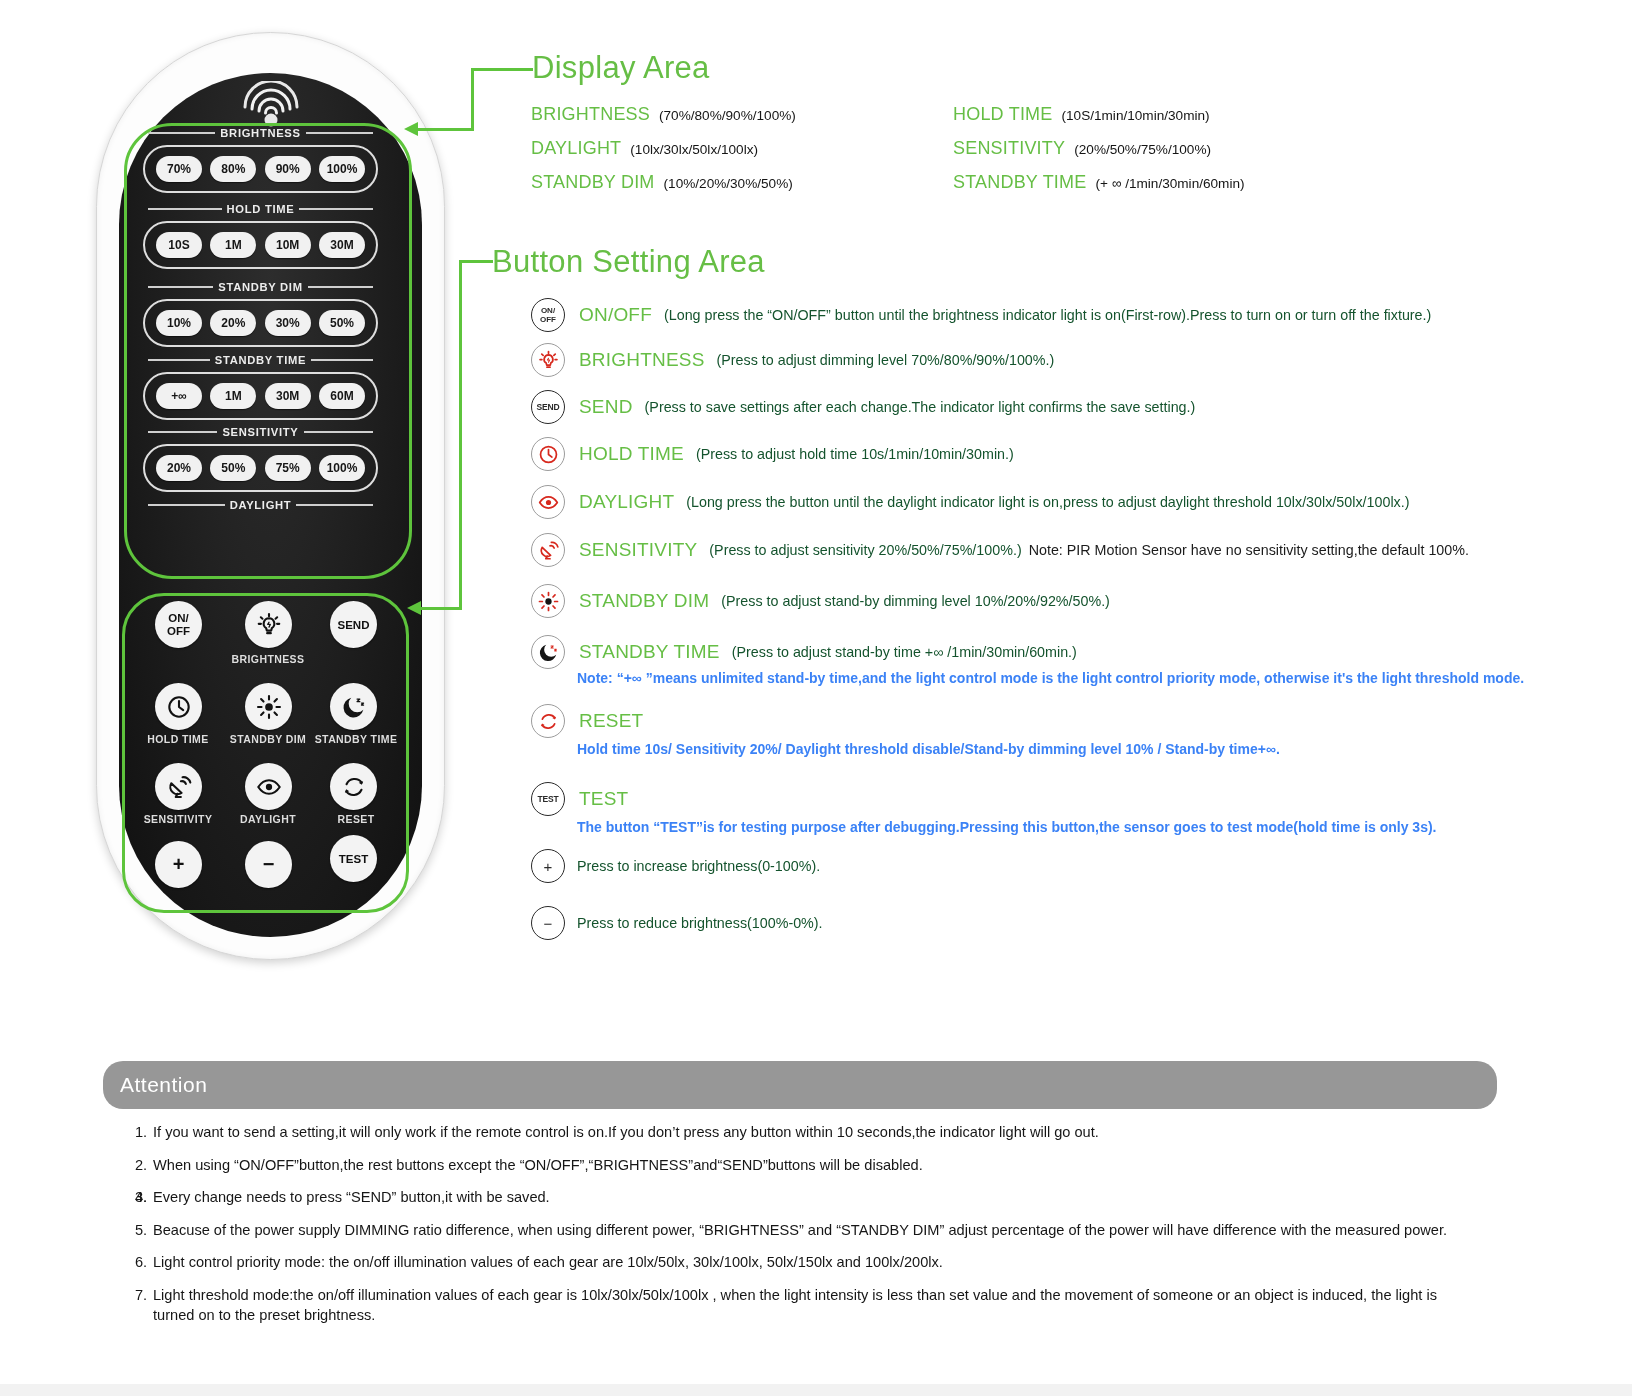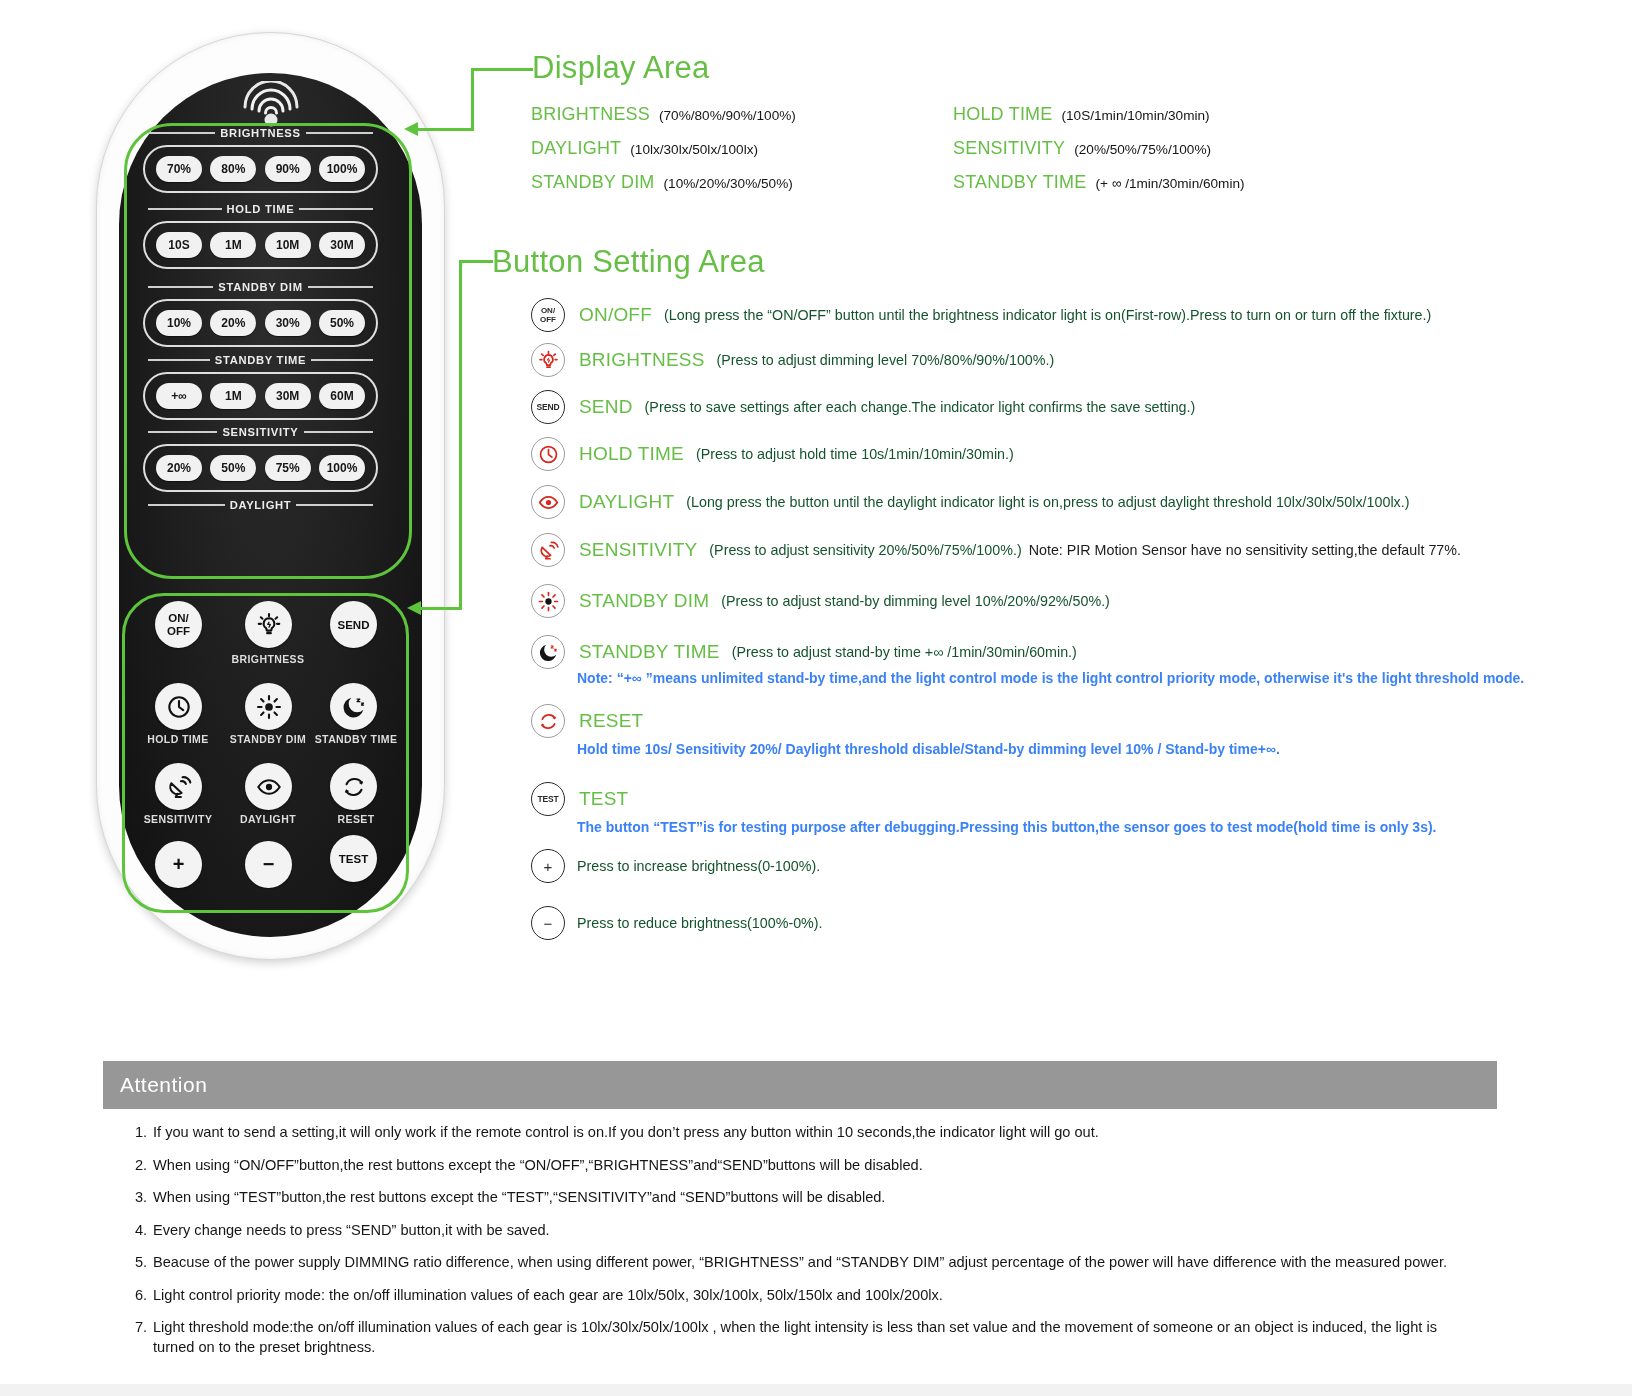--- a/index.html
+++ b/index.html
@@ -51,21 +51,21 @@
   .bicon.txt .big{font-size:15px;font-weight:400;}
   .bicon.glyph{border:1.6px solid #9c9c9c;color:#d7281d;}
   .bicon svg{width:23px;height:23px;}
   .blabel{color:#66be45;font-size:19px;margin-left:14px;letter-spacing:.2px;}
   .bdesc{color:#14532d;font-size:14.3px;margin-left:12px;}
   .bnote-inline{color:#1b1b1b;font-size:14.3px;margin-left:7px;}
   .bpara{position:absolute;left:577px;color:#3b82f6;font-size:14px;line-height:21px;white-space:nowrap;font-weight:bold;}
 
   
   .att-bar{position:absolute;left:103px;top:1061px;width:1394px;height:48px;background:#979797;
-           display:flex;align-items:center;}
+           display:flex;align-items:center;border-radius:20px;}
   .att-bar span{color:#fff;font-size:21px;margin-left:17px;letter-spacing:.5px;}
   .att-list{position:absolute;left:135px;top:1122px;width:1330px;list-style:none;margin:0;padding:0;}
   .att-list li{position:relative;padding-left:18px;margin-bottom:12.5px;font-size:14.6px;line-height:20px;color:#161616;}
   .att-list li .num{position:absolute;left:0;top:0;}
   .bottom-strip{position:absolute;left:0;top:1384px;width:1632px;height:12px;background:#f2f2f2;}
 
   svg.ic{fill:none;stroke:currentColor;stroke-width:1.8;stroke-linecap:round;stroke-linejoin:round;}
   svg.ic .fillc{fill:currentColor;stroke:none;}
   svg.ic .dark{fill:#151515;stroke:none;}
   svg.ic .zz{stroke:#d7281d;stroke-width:1.1;fill:none;}
@@ -333,21 +333,21 @@
   <div class="bsrow" style="top:533px">
     <span class="bicon glyph">
       <svg class="ic" viewBox="0 0 24 24">
         <path d="M5.4 8.8c-1.5 2.5-1 5.7 1.2 7.7 2.1 2 5.3 2.2 7.6.6L5.4 8.8z"></path>
         <path d="M10.6 17.8L9.2 20.6h4.4"></path>
         <path d="M13.6 7.1c1.7-.4 3.6.5 4.3 2.3M15 3.6c3-.5 6 1.6 6.7 4.6"></path>
       </svg>
     </span>
     <span class="blabel">SENSITIVITY</span>
     <span class="bdesc">(Press to adjust sensitivity 20%/50%/75%/100%.)</span>
-    <span class="bnote-inline">Note: PIR Motion Sensor have no sensitivity setting,the default 77%.</span>
+    <span class="bnote-inline">Note: PIR Motion Sensor have no sensitivity setting,the default 100%.</span>
   </div>
 
   <div class="bsrow" style="top:584px">
     <span class="bicon glyph">
       <svg class="ic" viewBox="0 0 24 24">
         <circle class="dark" cx="12" cy="12" r="3.3"></circle>
         <path d="M12 2.6v3M12 18.4v3M2.6 12h3M18.4 12h3M5.2 5.2l2.1 2.1M16.7 16.7l2.1 2.1M18.8 5.2l-2.1 2.1M7.3 16.7l-2.1 2.1"></path>
       </svg>
     </span>
     <span class="blabel">STANDBY DIM</span>
@@ -402,21 +402,21 @@
       </span>
     <span class="bdesc">Press to reduce brightness(100%-0%).</span>
   </div>
 
   <div class="att-bar">
     <span>Attention</span>
   </div>
   <ol class="att-list">
     <li><span class="num">1.</span><span>If you want to send a setting,it will only work if the remote control is on.If you don’t press any button within 10 seconds,the indicator light will go out.</span></li>
     <li><span class="num">2.</span><span>When using “ON/OFF”button,the rest buttons except the “ON/OFF”,“BRIGHTNESS”and“SEND”buttons will be disabled.</span></li>
-    <li><span class="num">3.</span><span>When using “TEST”button,the rest buttons except the “TEST”,“SENSITIVITY”and “SEND”buttons will be disabled.</span></li>
+    <li><span class="num">3.</span></li>
     <li><span class="num">4.</span><span>Every change needs to press “SEND” button,it with be saved.</span></li>
     <li><span class="num">5.</span><span>Beacuse of the power supply DIMMING ratio difference, when using different power, “BRIGHTNESS” and “STANDBY DIM” adjust percentage of the power will have difference with the measured power.</span></li>
     <li><span class="num">6.</span><span>Light control priority mode: the on/off illumination values of each gear are 10lx/50lx, 30lx/100lx, 50lx/150lx and 100lx/200lx.</span></li>
     <li><span class="num">7.</span><span>Light threshold mode:the on/off illumination values of each gear is 10lx/30lx/50lx/100lx , when the light intensity is less than set value and the movement of someone or an object is induced, the light is turned on to the preset brightness.</span></li>
   </ol>
 
   <div class="bottom-strip"></div>
 </div>
 
 </body></html>

